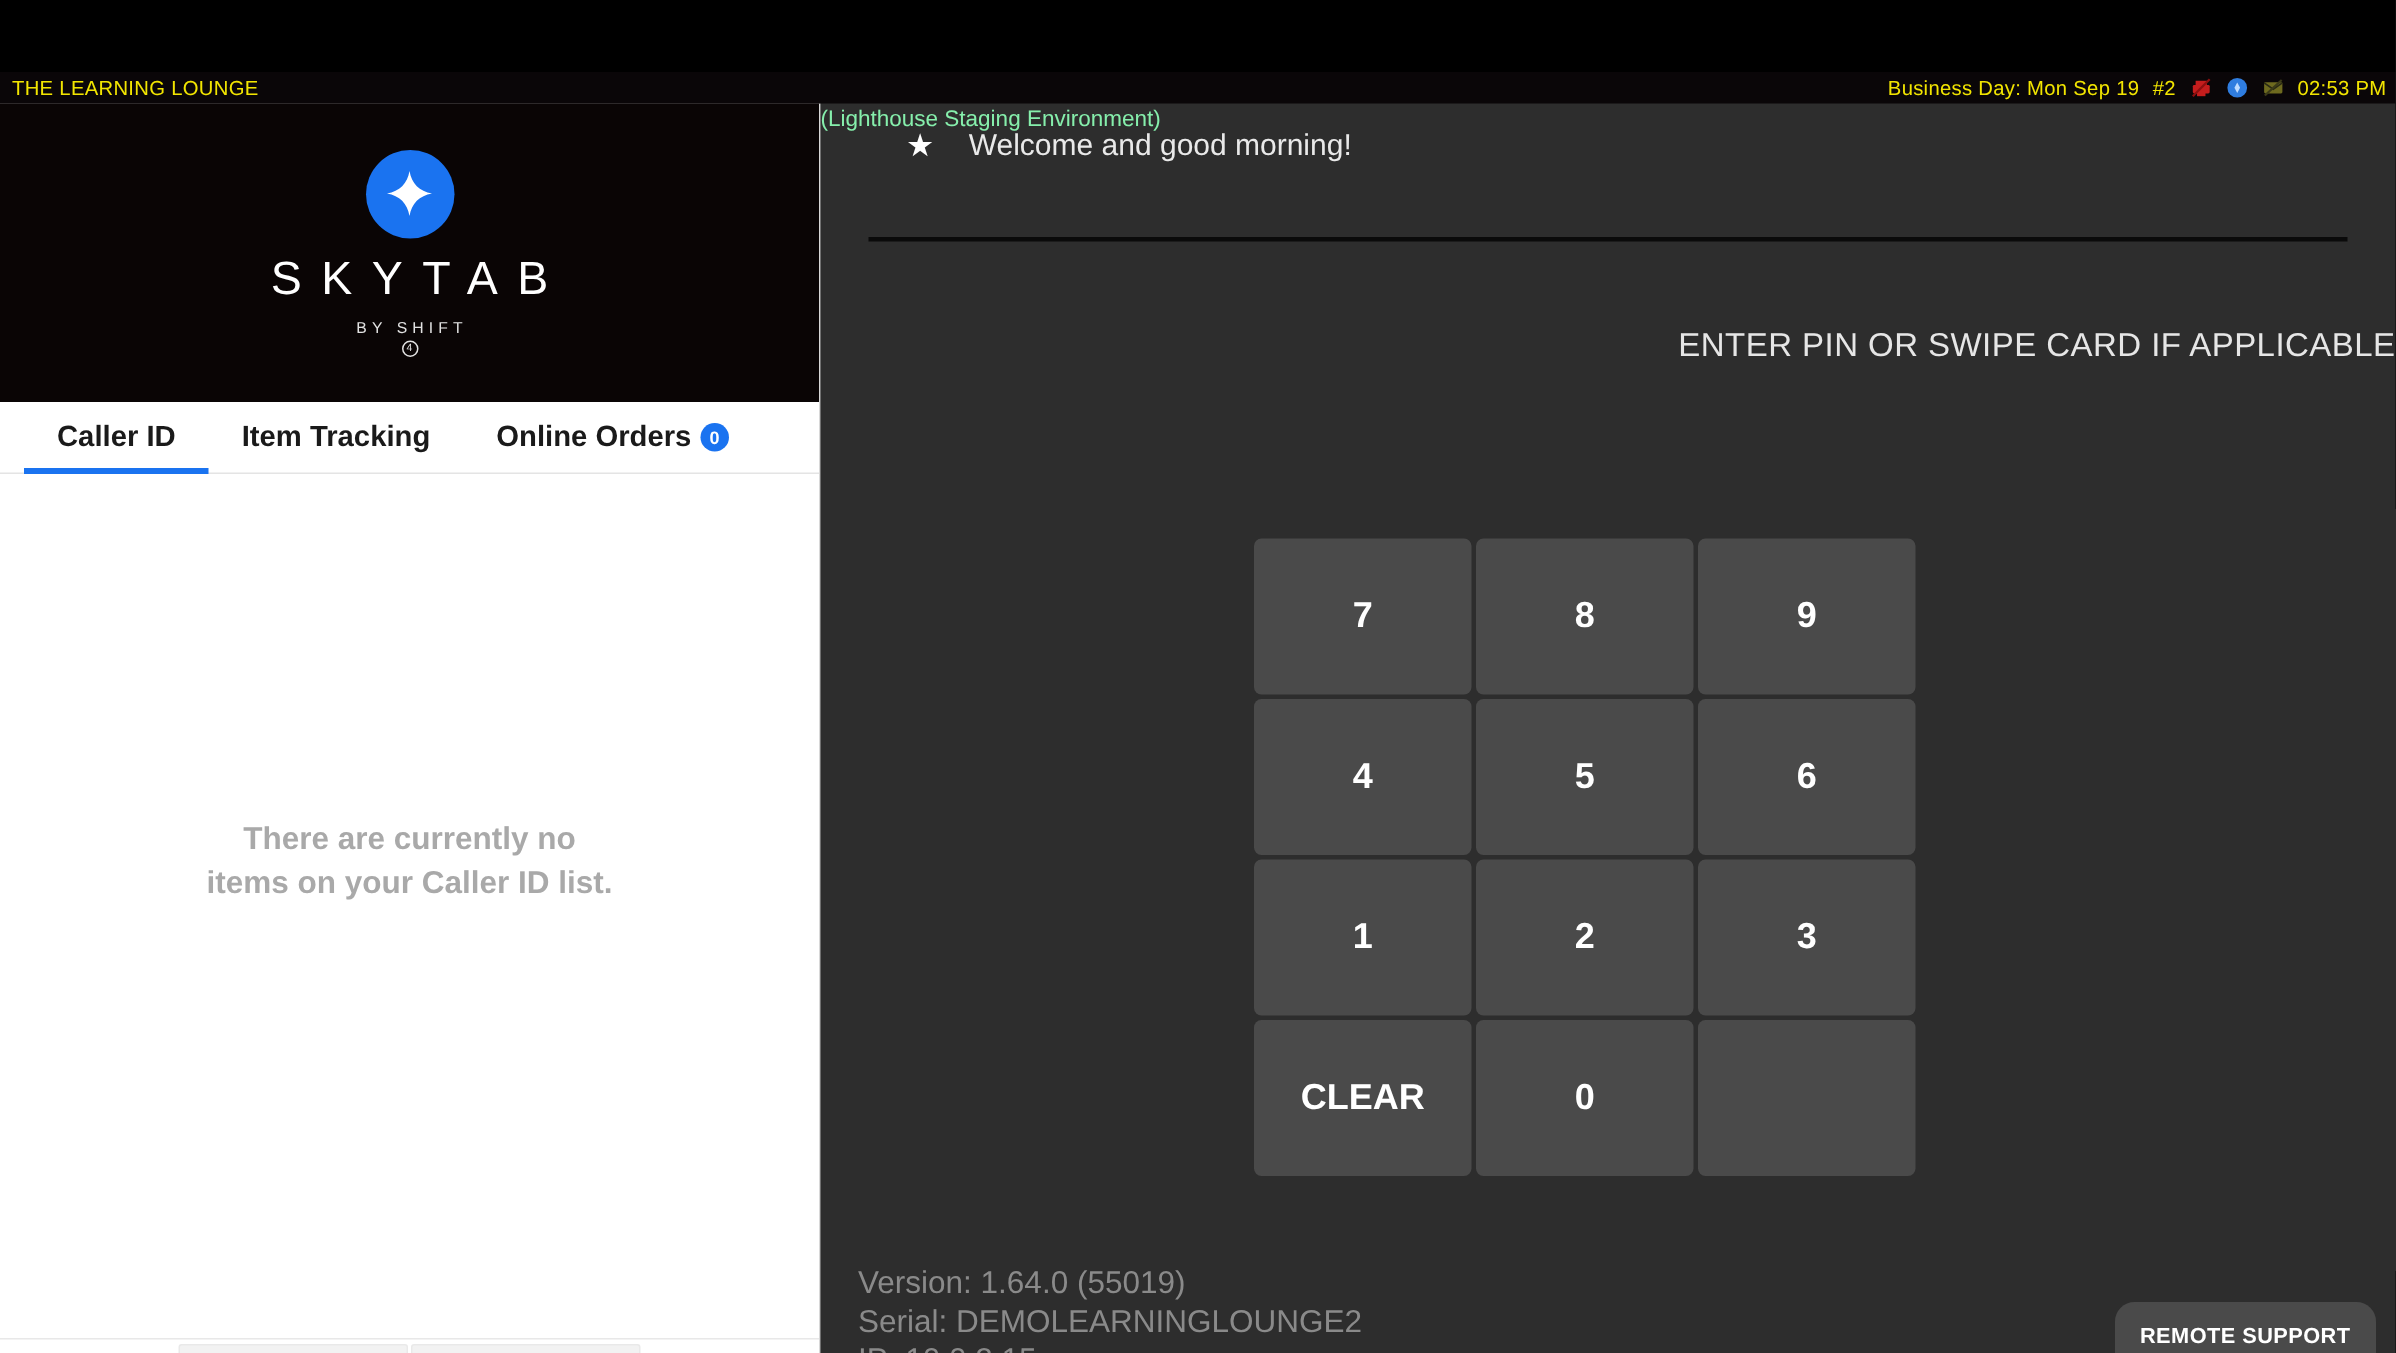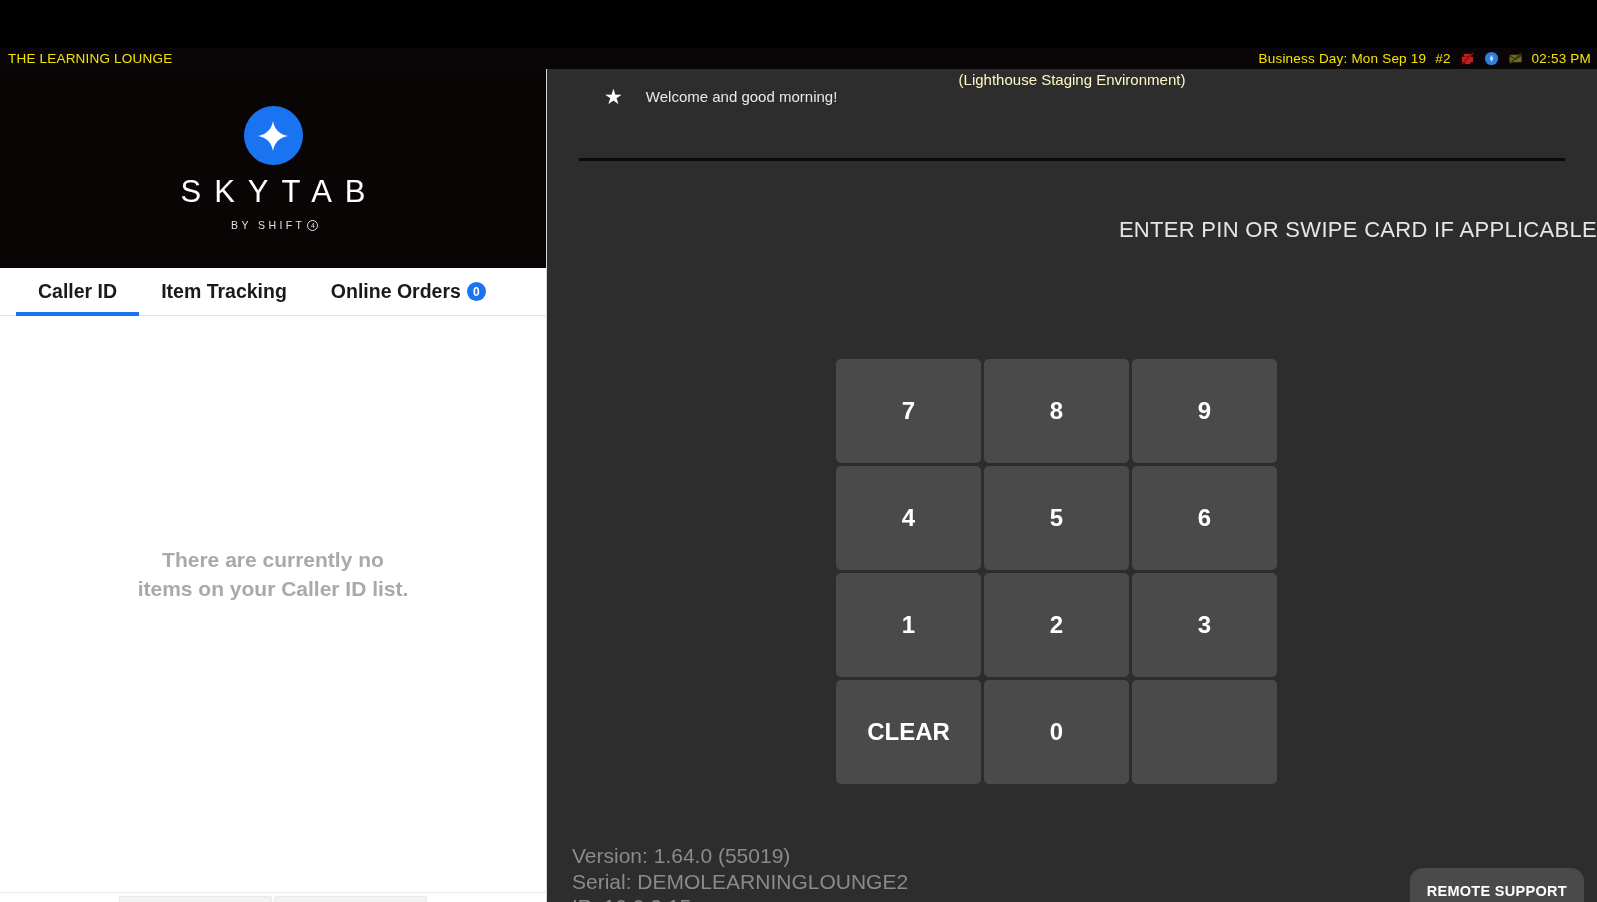--- a/index.html
+++ b/index.html
@@ -93,20 +93,21 @@
   .logo-sub {
     margin-top: 9px;
     color: #e2e2e2;
     font-size: 10.5px;
     letter-spacing: 3.4px;
     text-indent: 3.4px;
     display: flex;
     align-items: center;
     justify-content: center;
     gap: 2px;
+    flex-direction: column;
   }
   .shift4-mark {
     display: inline-flex;
     align-items: center;
     justify-content: center;
     width: 11px; height: 11px;
     border: 1px solid #e2e2e2;
     border-radius: 50%;
     font-size: 7px;
     letter-spacing: 0;
@@ -214,33 +215,33 @@
     top: 21px; left: 547px;
     width: 1050px;
     height: 878px;
     background: #2d2d2d;
   }
 
   .env-label {
     position: absolute;
     top: 2px; left: 0;
     width: 100%;
-    text-align: center;
-    color: #fef9c3;
+    text-align: left;
+    color: #86efac;
     font-size: 15px;
   }
   .welcome-row {
     position: absolute;
     top: 17px; left: 57px;
     display: flex;
     align-items: center;
     gap: 23px;
   }
   .star-icon { color: #fff; font-size: 21px; line-height: 1; }
-  .welcome-text { color: #e9e9e9; font-size: 15px; }
+  .welcome-text { color: #e9e9e9; font-size: 20px; }
 
   .divider {
     position: absolute;
     top: 89px; left: 32px;
     width: 986px;
     height: 3px;
     background: #0a0a0a;
   }
 
   .pin-label {

